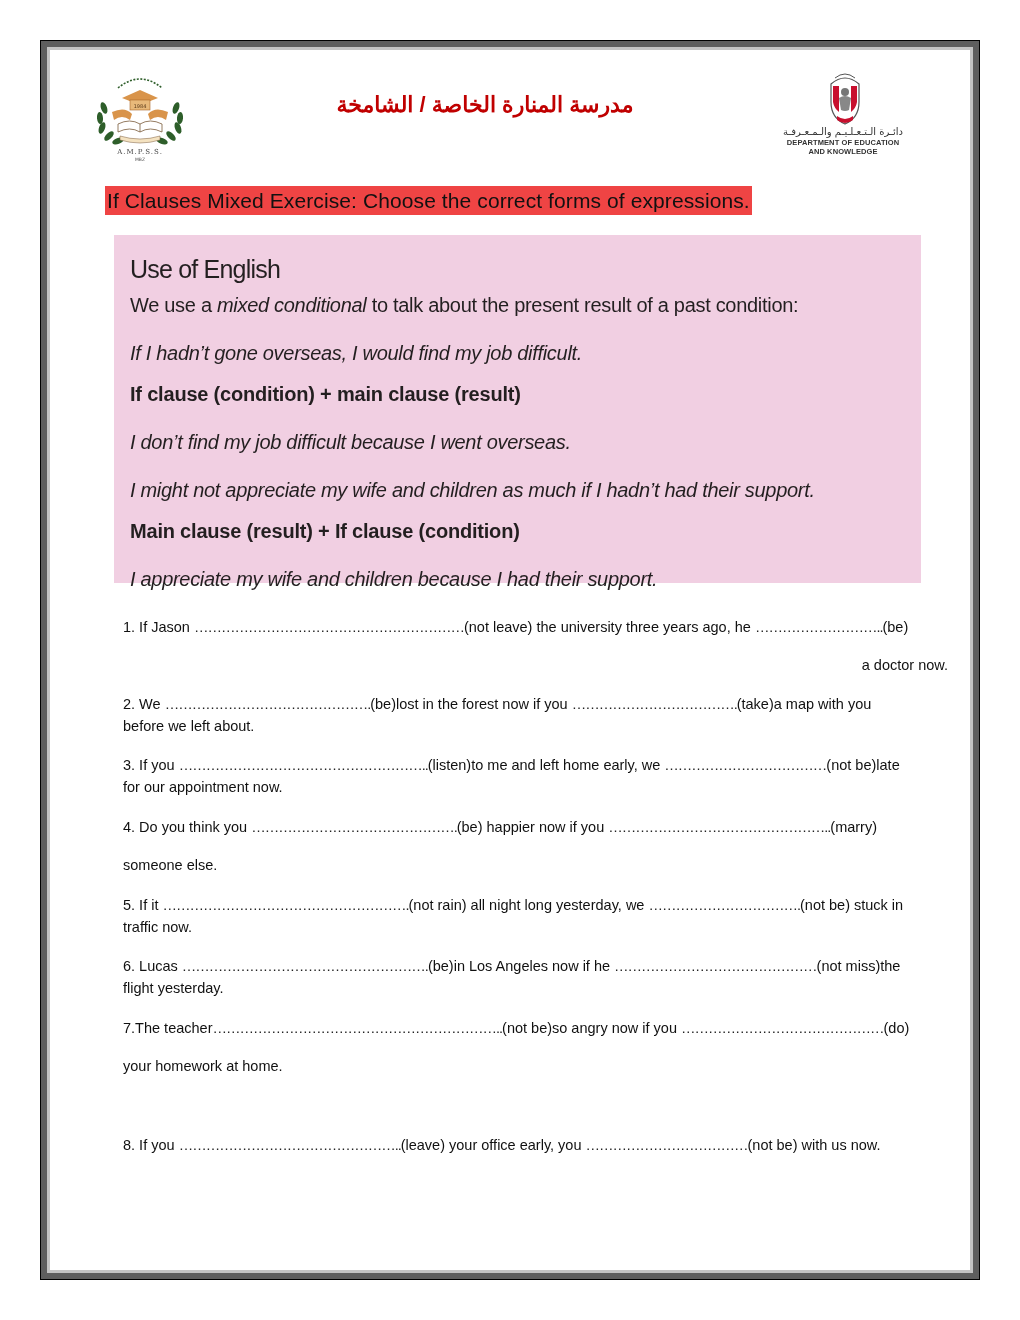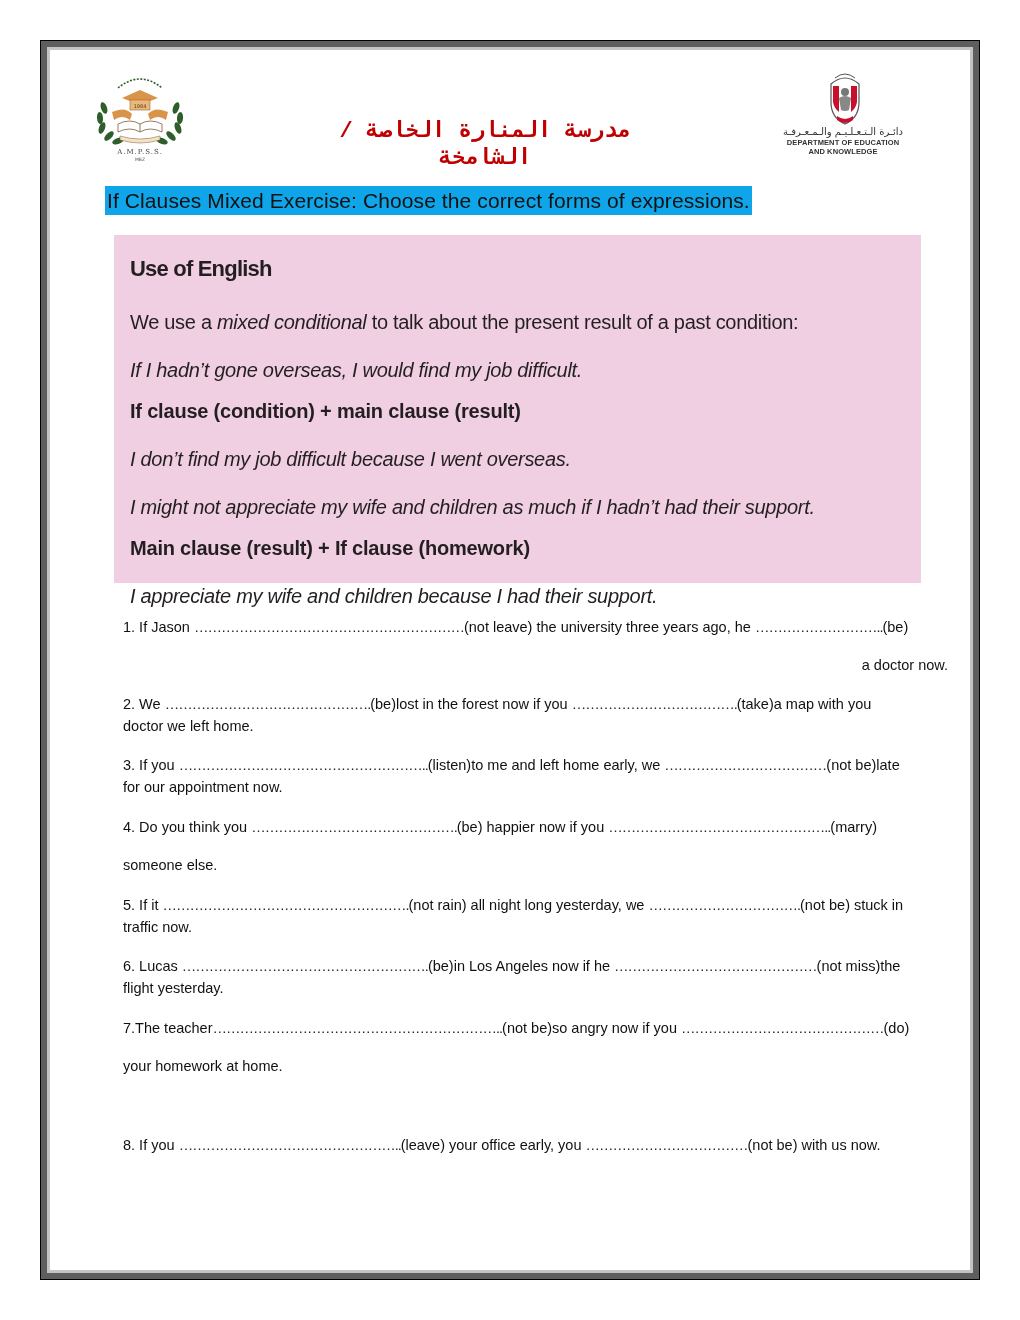--- a/index.html
+++ b/index.html
@@ -43,25 +43,25 @@
       left: 90px; top: 68px;
       width: 100px; height: 95px;
     }
     .logo-right {
       position: absolute;
       left: 785px; top: 70px;
       width: 120px; height: 90px;
     }
     .school-title {
       position: absolute;
-      left: 300px; top: 117px;
+      left: 300px; top: 92px;
       width: 370px;
       text-align: center;
       direction: rtl;
-      font-family: Liberation Mono, monospace;
+      font-family: Liberation Sans, sans-serif;
       font-weight: bold;
       font-size: 22px;
       color: #c00000;
     }
     .dept-text {
       position: absolute;
       left: 778px; top: 126px;
       width: 130px;
       text-align: center;
       font-family: "Liberation Sans", sans-serif;
@@ -79,47 +79,47 @@
       font-weight: bold;
       letter-spacing: 0.1px;
     }
 
     
     .exercise-title {
       position: absolute;
       left: 105px; top: 186px;
       height: 29px;
       padding: 0 2px;
-      background: #0ea5e9;
+      background: #ef4444;
       font-family: "Liberation Sans", sans-serif;
       font-size: 21px;
       line-height: 29px;
       color: #111;
       white-space: nowrap;
       letter-spacing: 0.1px;
     }
 
     
     .grammar-box {
       position: absolute;
       left: 114px; top: 235px;
       width: 807px; height: 348px;
       background: #f1cfe2;
       box-sizing: border-box;
       padding: 16px 16px 0 16px;
       font-family: "Liberation Sans", sans-serif;
       color: #231f20;
     }
     .grammar-box .gb-title {
-      font-weight: bold;
-      font-size: 22px;
+      font-weight: normal;
+      font-size: 25px;
       letter-spacing: -0.8px;
       height: 36px;
       line-height: 36px;
-      margin: 0 0 17px 0;
+      margin: 0 0 0 0;
     }
     .grammar-box .gb-line {
       font-size: 20px;
       height: 41px;
       line-height: 36px;
       white-space: nowrap;
       letter-spacing: -0.3px;
     }
     .grammar-box .gb-line.italic { font-style: italic; margin-top: 7px; }
     .grammar-box .gb-line.bold { font-weight: bold; letter-spacing: -0.2px; }
@@ -209,32 +209,32 @@
 
 <div class="exercise-title">If Clauses Mixed Exercise: Choose the correct forms of expressions.</div>
 
 <div class="grammar-box">
   <div class="gb-title">Use of English</div>
   <div class="gb-line"><span>We use a </span><em>mixed conditional</em><span> to talk about the present result of a past condition:</span></div>
   <div class="gb-line italic">If I hadn’t gone overseas, I would find my job difficult.</div>
   <div class="gb-line bold">If clause (condition) + main clause (result)</div>
   <div class="gb-line italic">I don’t find my job difficult because I went overseas.</div>
   <div class="gb-line italic">I might not appreciate my wife and children as much if I hadn’t had their support.</div>
-  <div class="gb-line bold">Main clause (result) + If clause (homework)</div>
+  <div class="gb-line bold">Main clause (result) + If clause (condition)</div>
   <div class="gb-line italic">I appreciate my wife and children because I had their support.</div>
 </div>
 
 <div class="q" style="top:616px;">
   <span>1. If Jason </span><span class="dots">……………………………………………………</span><span>(not leave) the university three years ago, he </span><span class="dots">………………………..</span><span>(be)</span>
   <span class="cont" style="margin-top:16px;text-align:right;"> a doctor now.</span>
 </div>
 
 <div class="q" style="top:693px;">
   <span>2. We </span><span class="dots">……………………………………….</span><span>(be)lost in the forest now if you </span><span class="dots">……………………………….</span><span>(take)a map with you</span>
-  <span class="cont">doctor we left home.</span>
+  <span class="cont">before we left about.</span>
 </div>
 
 <div class="q" style="top:754px;">
   <span>3. If you </span><span class="dots">………………………………………………..</span><span>(listen)to me and left home early, we </span><span class="dots">………………………………</span><span>(not be)late</span>
   <span class="cont">for our appointment now.</span>
 </div>
 
 <div class="q" style="top:816px;">
   <span>4. Do you think you </span><span class="dots">……………………………………….</span><span>(be) happier now if you </span><span class="dots">…………………………………………..</span><span>(marry)</span>
   <span class="cont" style="margin-top:16px;"> someone else.</span>

